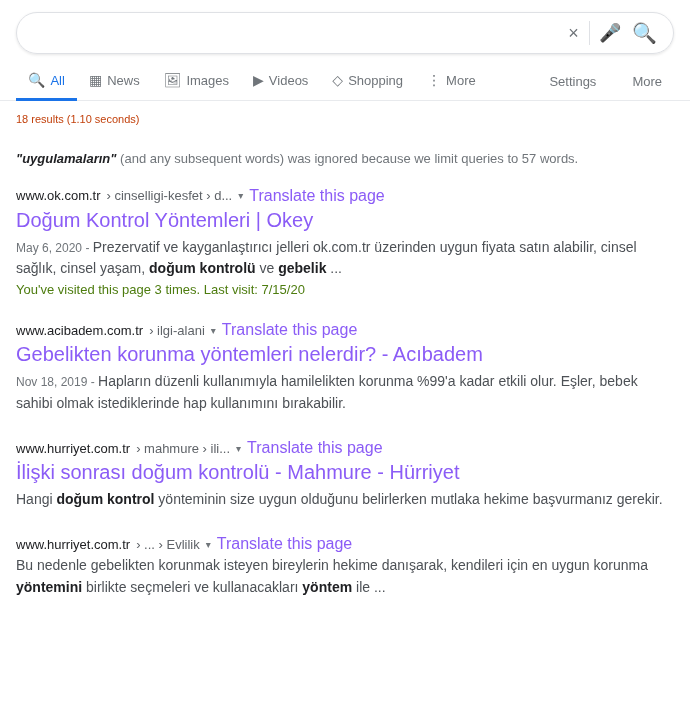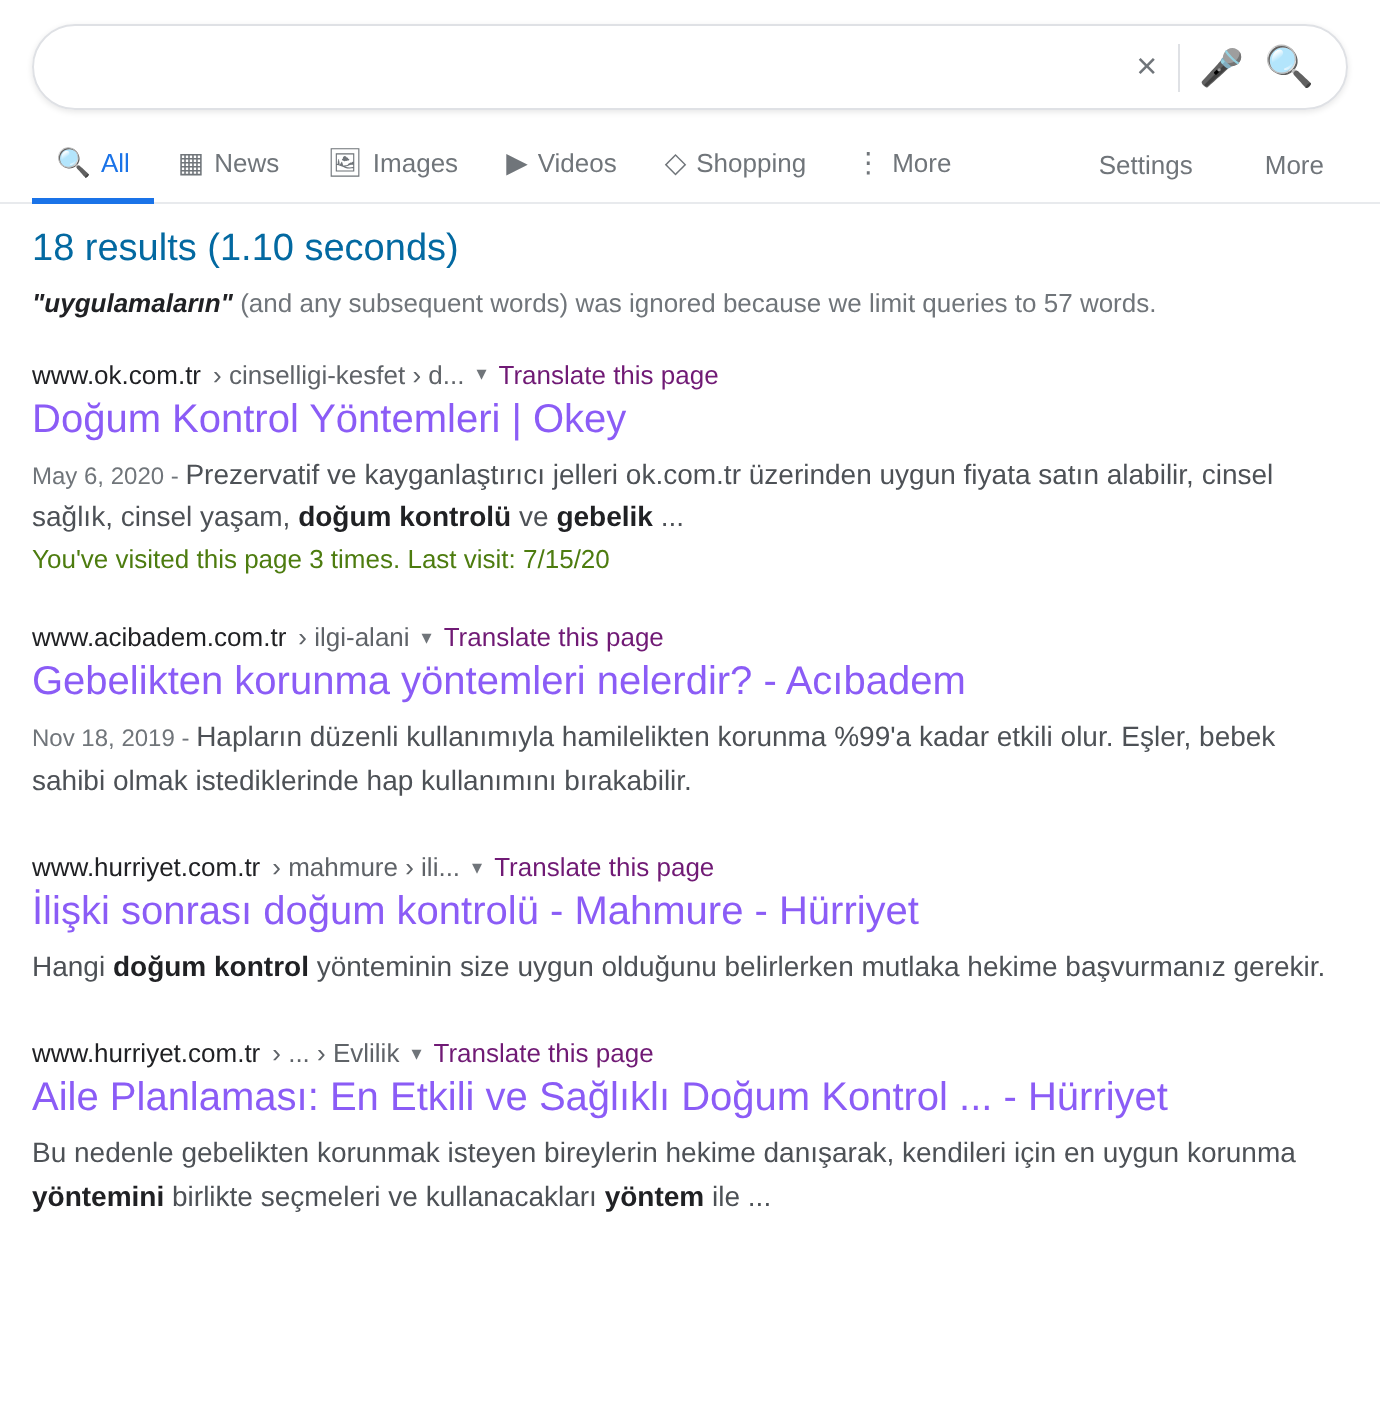--- a/index.html
+++ b/index.html
@@ -67,23 +67,23 @@
       font-size: 13px;
       color: #70757a;
       cursor: pointer;
     }
 
     
     .results-container {
       padding: 12px 16px;
     }
     .results-count {
-      font-size: 19px;
-      color: #0369a1;
-      margin-bottom: 6px;
+      font-size: 11px;
+      color: #c2410c;
+      margin-bottom: 24px;
     }
     .warning-msg {
       font-size: 13px;
       color: #70757a;
       margin-bottom: 18px;
       line-height: 1.5;
     }
     .warning-msg span.quoted { font-style: italic; color: #202124; font-weight: bold; }
 
     
@@ -104,22 +104,22 @@
     .result-breadcrumb {
       font-size: 13px;
       color: #5f6368;
     }
     .result-arrow {
       font-size: 10px;
       color: #70757a;
       cursor: pointer;
     }
     .translate-link {
-      font-size: 13px;
-      color: #701a75;
+      font-size: 16px;
+      color: #8b5cf6;
       cursor: pointer;
       text-decoration: none;
     }
     .result-title {
       font-size: 20px;
       color: #8b5cf6;
       cursor: pointer;
       margin-bottom: 4px;
       line-height: 1.3;
     }
@@ -233,18 +233,17 @@
     </div>
   </div>
 
   <div class="result-item">
     <div class="result-url-row">
       <span class="result-url">www.hurriyet.com.tr</span>
       <span class="result-breadcrumb">› ... › Evlilik</span>
       <span class="result-arrow">▾</span>
       <a class="translate-link">Translate this page</a>
     </div>
-    <div class="result-title">Aile Planlaması: En Etkili ve Sağlıklı Doğum Kontrol ... - Hürriyet</div>
     <div class="result-snippet">
       Bu nedenle gebelikten korunmak isteyen bireylerin hekime danışarak, kendileri için en uygun korunma <b>yöntemini</b> birlikte seçmeleri ve kullanacakları <b>yöntem</b> ile ...
     </div>
   </div>
 </div>
 
 </body></html>

